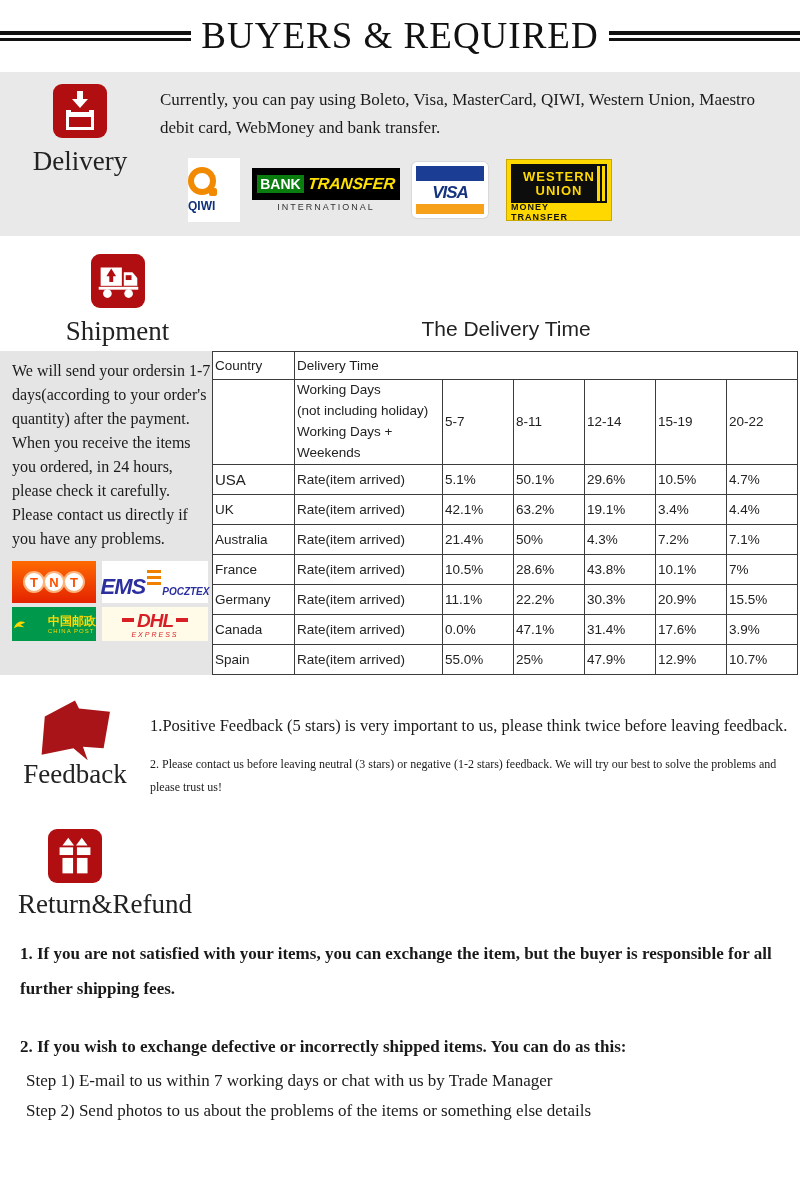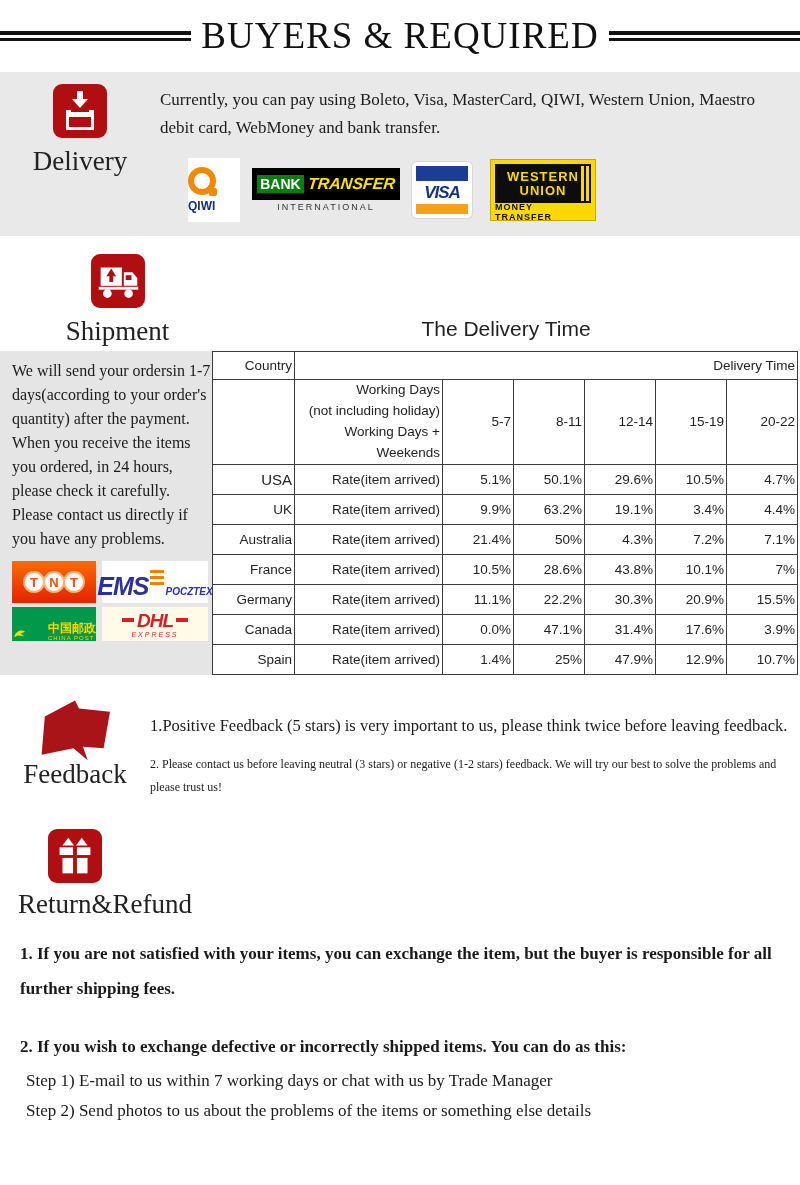--- a/index.html
+++ b/index.html
@@ -31,21 +31,21 @@
   .qiwi-ring { width:28px; height:28px; border:6px solid #f18a00; border-radius:50%; }
   .qiwi-tail { position:absolute; right:-1px; bottom:-1px; width:8px; height:8px; background:#f18a00; border-radius:2px; }
   .qiwi-word { font-family:"Liberation Sans",sans-serif; font-weight:800; font-size:12px; color:#123179; margin-top:4px; }
 
   .lg-bank { width:136px; display:flex; flex-direction:column; align-items:center; }
   .bank-black { background:#000; height:32px; display:flex; align-items:center; gap:4px; padding:0 5px; }
   .bank-word { background:#0a7d0f; color:#fff; font-family:"Liberation Sans",sans-serif; font-weight:800; font-size:14px; padding:1px 3px; }
   .transfer-word { color:#ffe100; font-family:"Liberation Sans",sans-serif; font-style:italic; font-weight:900; font-size:16px; transform:skewX(-6deg); }
   .intl-word { font-family:"Liberation Sans",sans-serif; font-size:9px; letter-spacing:2px; color:#333; margin-top:2px; }
 
-  .lg-visa { width:60px; height:56px; background:#fff; border-radius:5px; padding:4px 4px; display:flex; flex-direction:column; box-shadow:0 0 0 1px #d8d8d8; }
+  .lg-visa { width:76px; height:56px; background:#fff; border-radius:5px; padding:4px 4px; display:flex; flex-direction:column; box-shadow:0 0 0 1px #d8d8d8; }
   .visa-top { height:15px; background:#1b3e94; }
   .visa-mid { flex:1; display:flex; align-items:center; justify-content:center; }
   .visa-word { color:#15337f; font-family:"Liberation Sans",sans-serif; font-style:italic; font-weight:900; font-size:17px; letter-spacing:-1px; }
   .visa-bot { height:10px; background:#f7a11a; }
 
   .lg-wu { width:106px; height:62px; background:#ffd800; padding:4px 4px 0 4px; display:flex; flex-direction:column; border:1px solid #c9a900; }
   .wu-black { flex:1; background:#0d0d0d; position:relative; display:flex; flex-direction:column; align-items:center; justify-content:center; }
   .wu-line { color:#ffd800; font-family:"Liberation Sans",sans-serif; font-weight:900; font-size:13px; line-height:1.05; letter-spacing:1px; }
   .wu-bars { position:absolute; right:2px; top:2px; bottom:2px; display:flex; gap:2px; }
   .wu-bar { width:3px; background:#ffd800; }
@@ -57,37 +57,37 @@
   .ship-title { flex:1; align-self:flex-end; text-align:center; font-family:"Liberation Sans",sans-serif; font-size:21px; color:#222; padding-bottom:6px; }
   .ship-row { display:flex; margin-top:4px; }
   .ship-note-box { width:212px; flex:0 0 212px; background:#e5e5e5; padding:8px 1px 6px 12px; }
   .ship-note { font-size:16px; line-height:1.5; margin:0; }
   .carriers { display:grid; grid-template-columns:84px 106px; gap:4px 6px; margin-top:10px; }
 
   .lg-tnt { width:84px; height:42px; background:linear-gradient(#ff6a00,#e42300); display:flex; align-items:center; justify-content:center; }
   .tnt-c { width:22px; height:22px; background:#fff; border-radius:50%; display:flex; align-items:center; justify-content:center;
            color:#ff5000; font-family:"Liberation Sans",sans-serif; font-weight:900; font-size:13px; margin:0 -1px; border:2px solid #ffb27a; }
   .lg-ems { width:106px; height:42px; background:#fff; display:flex; align-items:flex-end; justify-content:center; padding-bottom:6px; }
-  .ems-word { font-family:"Liberation Sans",sans-serif; font-style:italic; font-weight:900; font-size:25px; color:#2c2f9e; letter-spacing:-1px; line-height:0.9; }
+  .ems-word { font-family:"Liberation Sans",sans-serif; font-style:italic; font-weight:900; font-size:22px; color:#2c2f9e; letter-spacing:-1px; line-height:0.9; }
   .ems-stripes { display:flex; flex-direction:column; gap:3px; margin:0 0 12px 2px; }
   .ems-stripe { width:14px; height:3px; background:#f08000; }
   .pocztex-word { font-family:"Liberation Sans",sans-serif; font-style:italic; font-weight:900; font-size:10px; color:#2c2f9e; margin-left:1px; }
-  .lg-cpost { width:84px; height:34px; background:#00984a; display:flex; align-items:flex-end; justify-content:center; gap:21px; }
+  .lg-cpost { width:84px; height:34px; background:#00984a; display:flex; align-items:center; justify-content:center; gap:21px; }
   .cpost-txt { display:flex; flex-direction:column; line-height:1; }
   .cpost-cn { color:#ffd800; font-weight:bold; font-size:12px; font-family:"Liberation Sans",sans-serif; }
   .cpost-en { color:#ffd800; font-size:6px; letter-spacing:1px; font-family:"Liberation Sans",sans-serif; margin-top:1px; }
   .lg-dhl { width:106px; height:34px; background:#fffbe8; display:flex; flex-direction:column; align-items:center; justify-content:center; }
   .dhl-row { display:flex; align-items:center; gap:3px; }
   .dhl-dash { width:12px; height:4px; background:#d91f26; }
   .dhl-word { color:#d91f26; font-family:"Liberation Sans",sans-serif; font-style:italic; font-weight:900; font-size:19px; letter-spacing:-1px; line-height:1; }
   .dhl-caption { color:#d91f26; font-family:"Liberation Sans",sans-serif; font-style:italic; font-size:7px; letter-spacing:2px; margin-top:1px; }
 
   
   table.dlv { border-collapse:collapse; width:585px; font-family:"Liberation Sans",sans-serif; color:#222; table-layout:fixed; }
-  table.dlv td { border:1px solid #3c3c3c; text-align:right; font-size:13.5px; background:#fff; padding:0 2px; }
+  table.dlv td { border:1px solid #3c3c3c; text-align:left; font-size:13.5px; background:#fff; padding:0 2px; }
   tr.h1 td { height:28px; }
   tr.h2 td { height:64px; }
   td.wd { text-align:left; padding-left:6px; font-size:13px; line-height:1.55; }
   tr.data td { height:30px; }
 
   
   .fb { display:flex; margin-top:24px; }
   .fb-icon-col { width:150px; flex:0 0 150px; text-align:center; }
   .fb-body { flex:1; padding-right:12px; }
   .fb-p1 { font-size:16.5px; margin:14px 0 0 0; line-height:1.6; }
@@ -257,21 +257,21 @@
       <td>Rate(item arrived)</td>
       <td>5.1%</td>
       <td>50.1%</td>
       <td>29.6%</td>
       <td>10.5%</td>
       <td>4.7%</td>
     </tr>
     <tr class="data">
       <td>UK</td>
       <td>Rate(item arrived)</td>
-      <td>9.9%</td>
+      <td>42.1%</td>
       <td>63.2%</td>
       <td>19.1%</td>
       <td>3.4%</td>
       <td>4.4%</td>
     </tr>
     <tr class="data">
       <td>Australia</td>
       <td>Rate(item arrived)</td>
       <td>21.4%</td>
       <td>50%</td>
@@ -302,21 +302,21 @@
       <td>Rate(item arrived)</td>
       <td>0.0%</td>
       <td>47.1%</td>
       <td>31.4%</td>
       <td>17.6%</td>
       <td>3.9%</td>
     </tr>
     <tr class="data">
       <td>Spain</td>
       <td>Rate(item arrived)</td>
-      <td>1.4%</td>
+      <td>55.0%</td>
       <td>25%</td>
       <td>47.9%</td>
       <td>12.9%</td>
       <td>10.7%</td>
     </tr>
   </tbody>
     </table>
 </div>
 
 <div class="fb">

